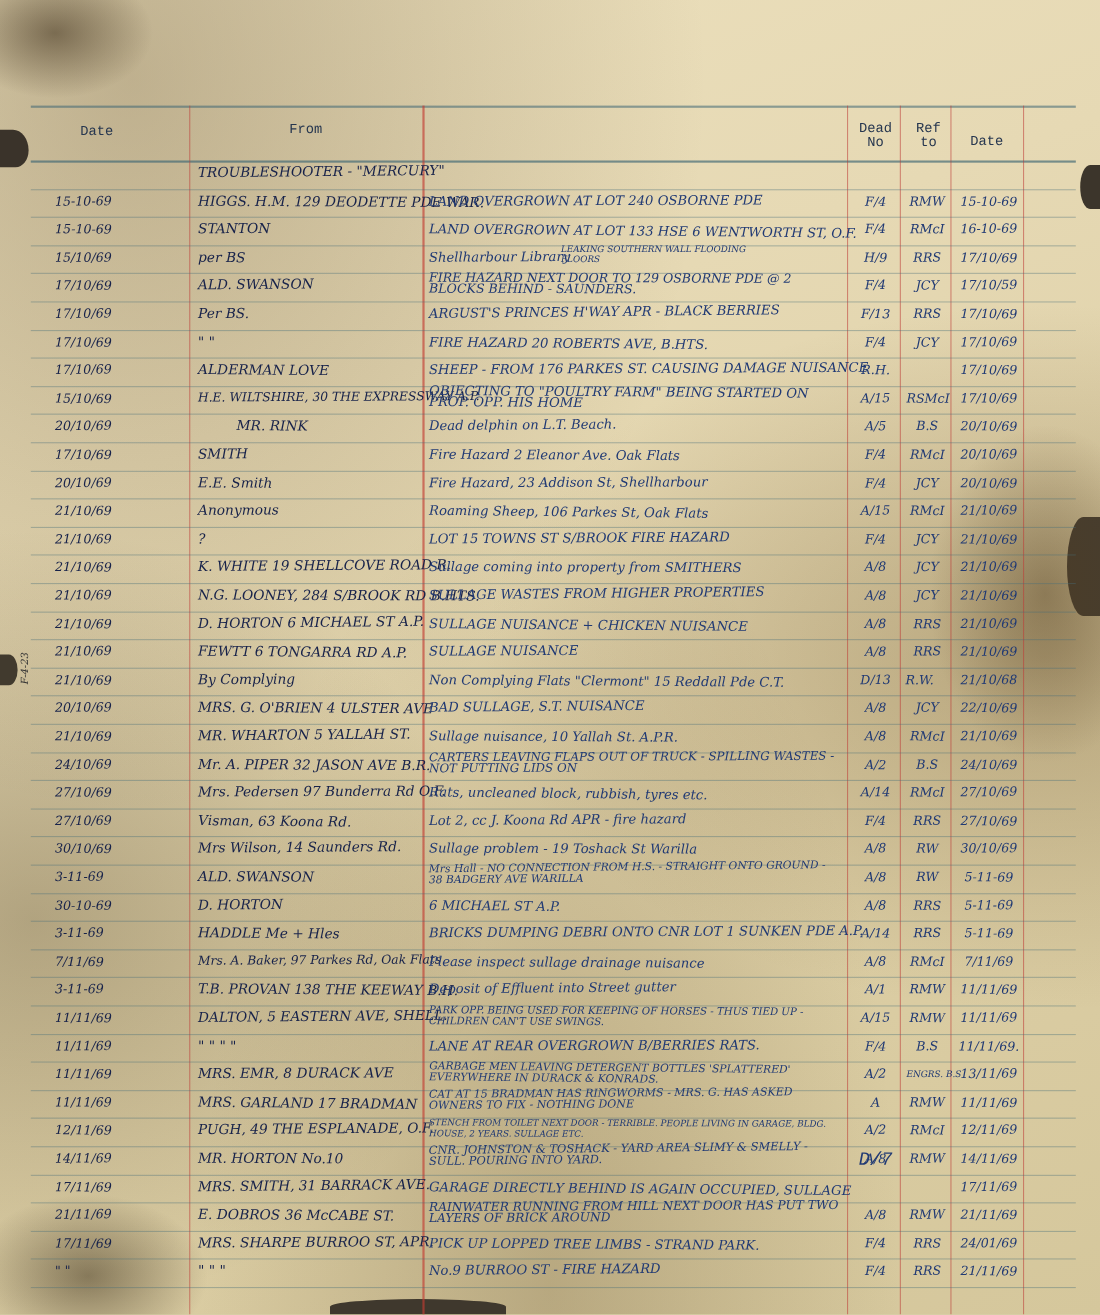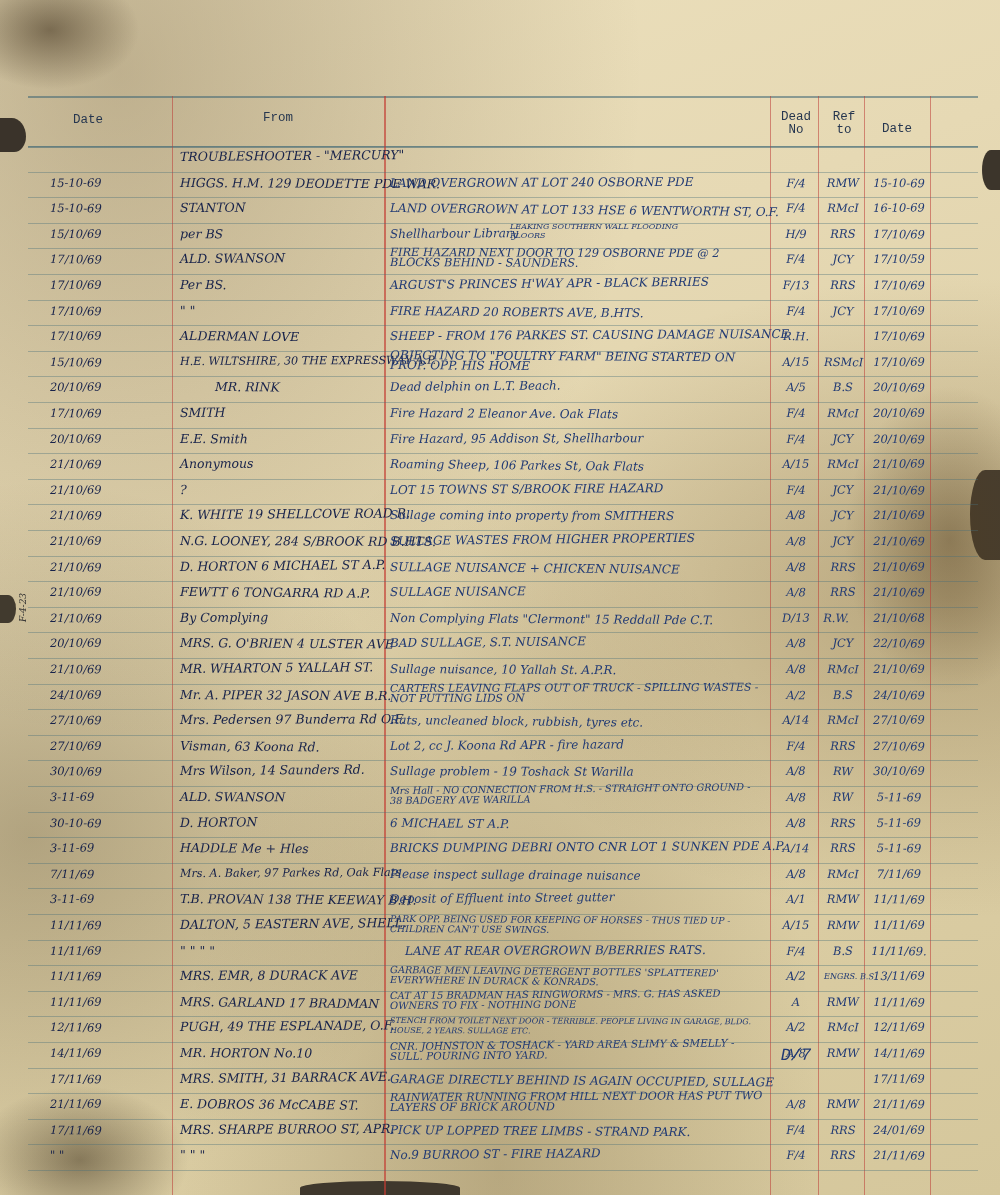--- a/index.html
+++ b/index.html
@@ -187,21 +187,21 @@
       <div class="hw blue" style="left: 824px; top: 378.4px; width: 38px; font-size: 11.5px; line-height: 18.6px; transform: rotate(-0.2deg); text-align: center;">B.S</div>
       <div class="hw blue" style="left: 870px; top: 378.4px; width: 58px; font-size: 11.5px; line-height: 18.6px; transform: rotate(0.6deg); text-align: center;">20/10/69</div>
       <div class="hw dark" style="left: 50px; top: 404px; width: 118px; font-size: 11.5px; line-height: 18.6px; transform: rotate(0.4deg);">17/10/69</div>
       <div class="hw dark" style="left: 180px; top: 404px; width: 200px; font-size: 12.5px; line-height: 18.6px; transform: rotate(-0.5deg);">SMITH</div>
       <div class="hw blue" style="left: 390px; top: 404px; width: 376px; font-size: 12px; line-height: 18.6px; transform: rotate(0.3deg);">Fire Hazard  2 Eleanor Ave.  Oak Flats</div>
       <div class="hw blue" style="left: 776px; top: 404px; width: 40px; font-size: 11.5px; line-height: 18.6px; transform: rotate(-0.2deg); text-align: center;">F/4</div>
       <div class="hw blue" style="left: 824px; top: 404px; width: 38px; font-size: 11.5px; line-height: 18.6px; transform: rotate(0.6deg); text-align: center;">RMcI</div>
       <div class="hw blue" style="left: 870px; top: 404px; width: 58px; font-size: 11.5px; line-height: 18.6px; transform: rotate(-0.4deg); text-align: center;">20/10/69</div>
       <div class="hw dark" style="left: 50px; top: 429.6px; width: 118px; font-size: 11.5px; line-height: 18.6px; transform: rotate(-0.5deg);">20/10/69</div>
       <div class="hw dark" style="left: 180px; top: 429.6px; width: 200px; font-size: 12.5px; line-height: 18.6px; transform: rotate(0.3deg);">E.E. Smith</div>
-      <div class="hw blue" style="left: 390px; top: 429.6px; width: 376px; font-size: 12px; line-height: 18.6px; transform: rotate(-0.2deg);">Fire Hazard, 95 Addison St, Shellharbour</div>
+      <div class="hw blue" style="left: 390px; top: 429.6px; width: 376px; font-size: 12px; line-height: 18.6px; transform: rotate(-0.2deg);">Fire Hazard, 23 Addison St, Shellharbour</div>
       <div class="hw blue" style="left: 776px; top: 429.6px; width: 40px; font-size: 11.5px; line-height: 18.6px; transform: rotate(0.6deg); text-align: center;">F/4</div>
       <div class="hw blue" style="left: 824px; top: 429.6px; width: 38px; font-size: 11.5px; line-height: 18.6px; transform: rotate(-0.4deg); text-align: center;">JCY</div>
       <div class="hw blue" style="left: 870px; top: 429.6px; width: 58px; font-size: 11.5px; line-height: 18.6px; transform: rotate(0.2deg); text-align: center;">20/10/69</div>
       <div class="hw dark" style="left: 50px; top: 455.2px; width: 118px; font-size: 11.5px; line-height: 18.6px; transform: rotate(0.3deg);">21/10/69</div>
       <div class="hw dark" style="left: 180px; top: 455.2px; width: 200px; font-size: 12.5px; line-height: 18.6px; transform: rotate(-0.2deg);">Anonymous</div>
       <div class="hw blue" style="left: 390px; top: 455.2px; width: 376px; font-size: 12px; line-height: 18.6px; transform: rotate(0.6deg);">Roaming Sheep, 106 Parkes St, Oak Flats</div>
       <div class="hw blue" style="left: 776px; top: 455.2px; width: 40px; font-size: 11.5px; line-height: 18.6px; transform: rotate(-0.4deg); text-align: center;">A/15</div>
       <div class="hw blue" style="left: 824px; top: 455.2px; width: 38px; font-size: 11.5px; line-height: 18.6px; transform: rotate(0.2deg); text-align: center;">RMcI</div>
       <div class="hw blue" style="left: 870px; top: 455.2px; width: 58px; font-size: 11.5px; line-height: 18.6px; transform: rotate(-0.6deg); text-align: center;">21/10/69</div>
       <div class="hw dark" style="left: 50px; top: 480.8px; width: 118px; font-size: 11.5px; line-height: 18.6px; transform: rotate(-0.2deg);">21/10/69</div>
@@ -307,21 +307,21 @@
       <div class="hw blue" style="left: 824px; top: 890.4px; width: 38px; font-size: 11.5px; line-height: 18.6px; transform: rotate(-0.2deg); text-align: center;">RMW</div>
       <div class="hw blue" style="left: 870px; top: 890.4px; width: 58px; font-size: 11.5px; line-height: 18.6px; transform: rotate(0.6deg); text-align: center;">11/11/69</div>
       <div class="hw dark" style="left: 50px; top: 916px; width: 118px; font-size: 11.5px; line-height: 18.6px; transform: rotate(0.4deg);">11/11/69</div>
       <div class="hw dark" style="left: 180px; top: 916px; width: 200px; font-size: 12.5px; line-height: 18.6px; transform: rotate(-0.5deg);">DALTON, 5 EASTERN AVE, SHELL.</div>
       <div class="hw blue" style="left: 390px; top: 914px; width: 376px; font-size: 9.3px; line-height: 9.5px; transform: rotate(0.3deg); white-space: normal;">PARK OPP. BEING USED FOR KEEPING OF HORSES - THUS TIED UP - CHILDREN CAN'T USE SWINGS.</div>
       <div class="hw blue" style="left: 776px; top: 916px; width: 40px; font-size: 11.5px; line-height: 18.6px; transform: rotate(-0.2deg); text-align: center;">A/15</div>
       <div class="hw blue" style="left: 824px; top: 916px; width: 38px; font-size: 11.5px; line-height: 18.6px; transform: rotate(0.6deg); text-align: center;">RMW</div>
       <div class="hw blue" style="left: 870px; top: 916px; width: 58px; font-size: 11.5px; line-height: 18.6px; transform: rotate(-0.4deg); text-align: center;">11/11/69</div>
       <div class="hw dark" style="left: 50px; top: 941.6px; width: 118px; font-size: 11.5px; line-height: 18.6px; transform: rotate(-0.5deg);">11/11/69</div>
       <div class="hw dark" style="left: 180px; top: 941.6px; width: 200px; font-size: 12.5px; line-height: 18.6px; transform: rotate(0.3deg);">"        "        "        "</div>
-      <div class="hw blue" style="left: 405px; top: 941.6px; width: 376px; font-size: 12px; line-height: 18.6px; transform: rotate(-0.2deg);">LANE AT REAR OVERGROWN B/BERRIES RATS.</div>
+      <div class="hw blue" style="left: 390px; top: 941.6px; width: 376px; font-size: 12px; line-height: 18.6px; transform: rotate(-0.2deg);">LANE AT REAR OVERGROWN B/BERRIES RATS.</div>
       <div class="hw blue" style="left: 776px; top: 941.6px; width: 40px; font-size: 11.5px; line-height: 18.6px; transform: rotate(0.6deg); text-align: center;">F/4</div>
       <div class="hw blue" style="left: 824px; top: 941.6px; width: 38px; font-size: 11.5px; line-height: 18.6px; transform: rotate(-0.4deg); text-align: center;">B.S</div>
       <div class="hw blue" style="left: 870px; top: 941.6px; width: 58px; font-size: 11.5px; line-height: 18.6px; transform: rotate(0.2deg); text-align: center;">11/11/69.</div>
       <div class="hw dark" style="left: 50px; top: 967.2px; width: 118px; font-size: 11.5px; line-height: 18.6px; transform: rotate(0.3deg);">11/11/69</div>
       <div class="hw dark" style="left: 180px; top: 967.2px; width: 200px; font-size: 12.5px; line-height: 18.6px; transform: rotate(-0.2deg);">MRS. EMR,  8 DURACK AVE</div>
       <div class="hw blue" style="left: 390px; top: 965.2px; width: 376px; font-size: 9.76px; line-height: 9.5px; transform: rotate(0.6deg); white-space: normal;">GARBAGE MEN LEAVING DETERGENT BOTTLES 'SPLATTERED' EVERYWHERE IN DURACK &amp; KONRADS.</div>
       <div class="hw blue" style="left: 776px; top: 967.2px; width: 40px; font-size: 11.5px; line-height: 18.6px; transform: rotate(-0.4deg); text-align: center;">A/2</div>
       <div class="hw blue" style="left: 824px; top: 967.2px; width: 38px; font-size: 8.09px; line-height: 18.6px; transform: rotate(0.2deg); text-align: center;">ENGRS. B.S</div>
       <div class="hw blue" style="left: 870px; top: 967.2px; width: 58px; font-size: 11.5px; line-height: 18.6px; transform: rotate(-0.6deg); text-align: center;">13/11/69</div>
       <div class="hw dark" style="left: 50px; top: 992.8px; width: 118px; font-size: 11.5px; line-height: 18.6px; transform: rotate(-0.2deg);">11/11/69</div>

